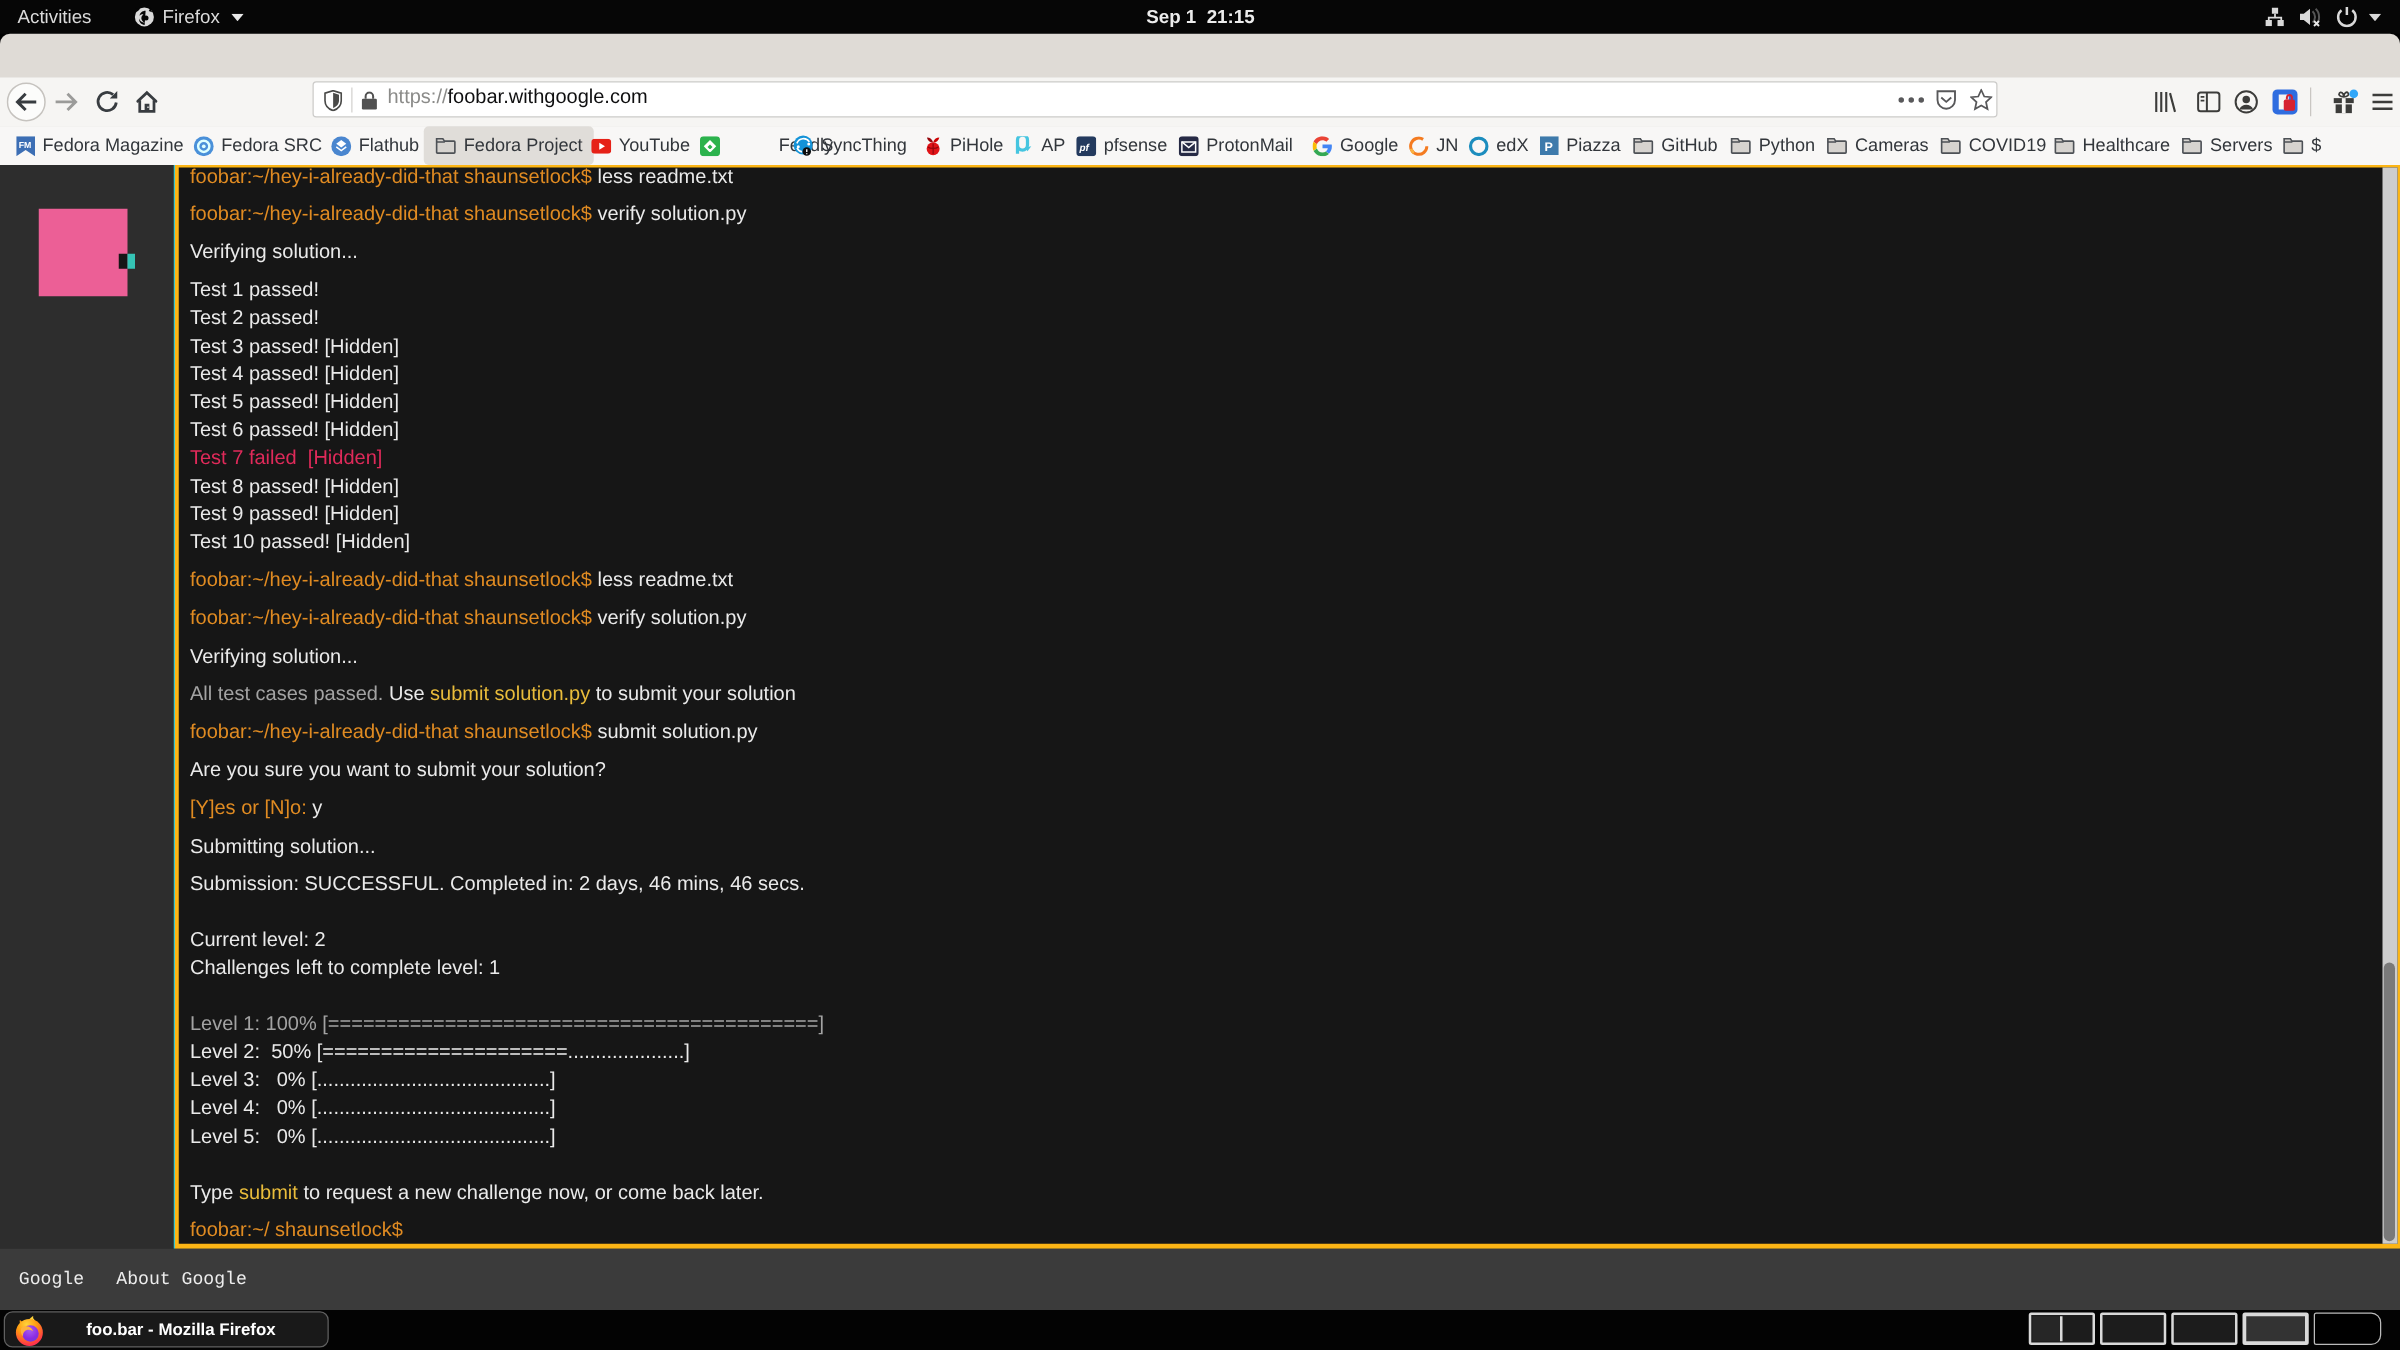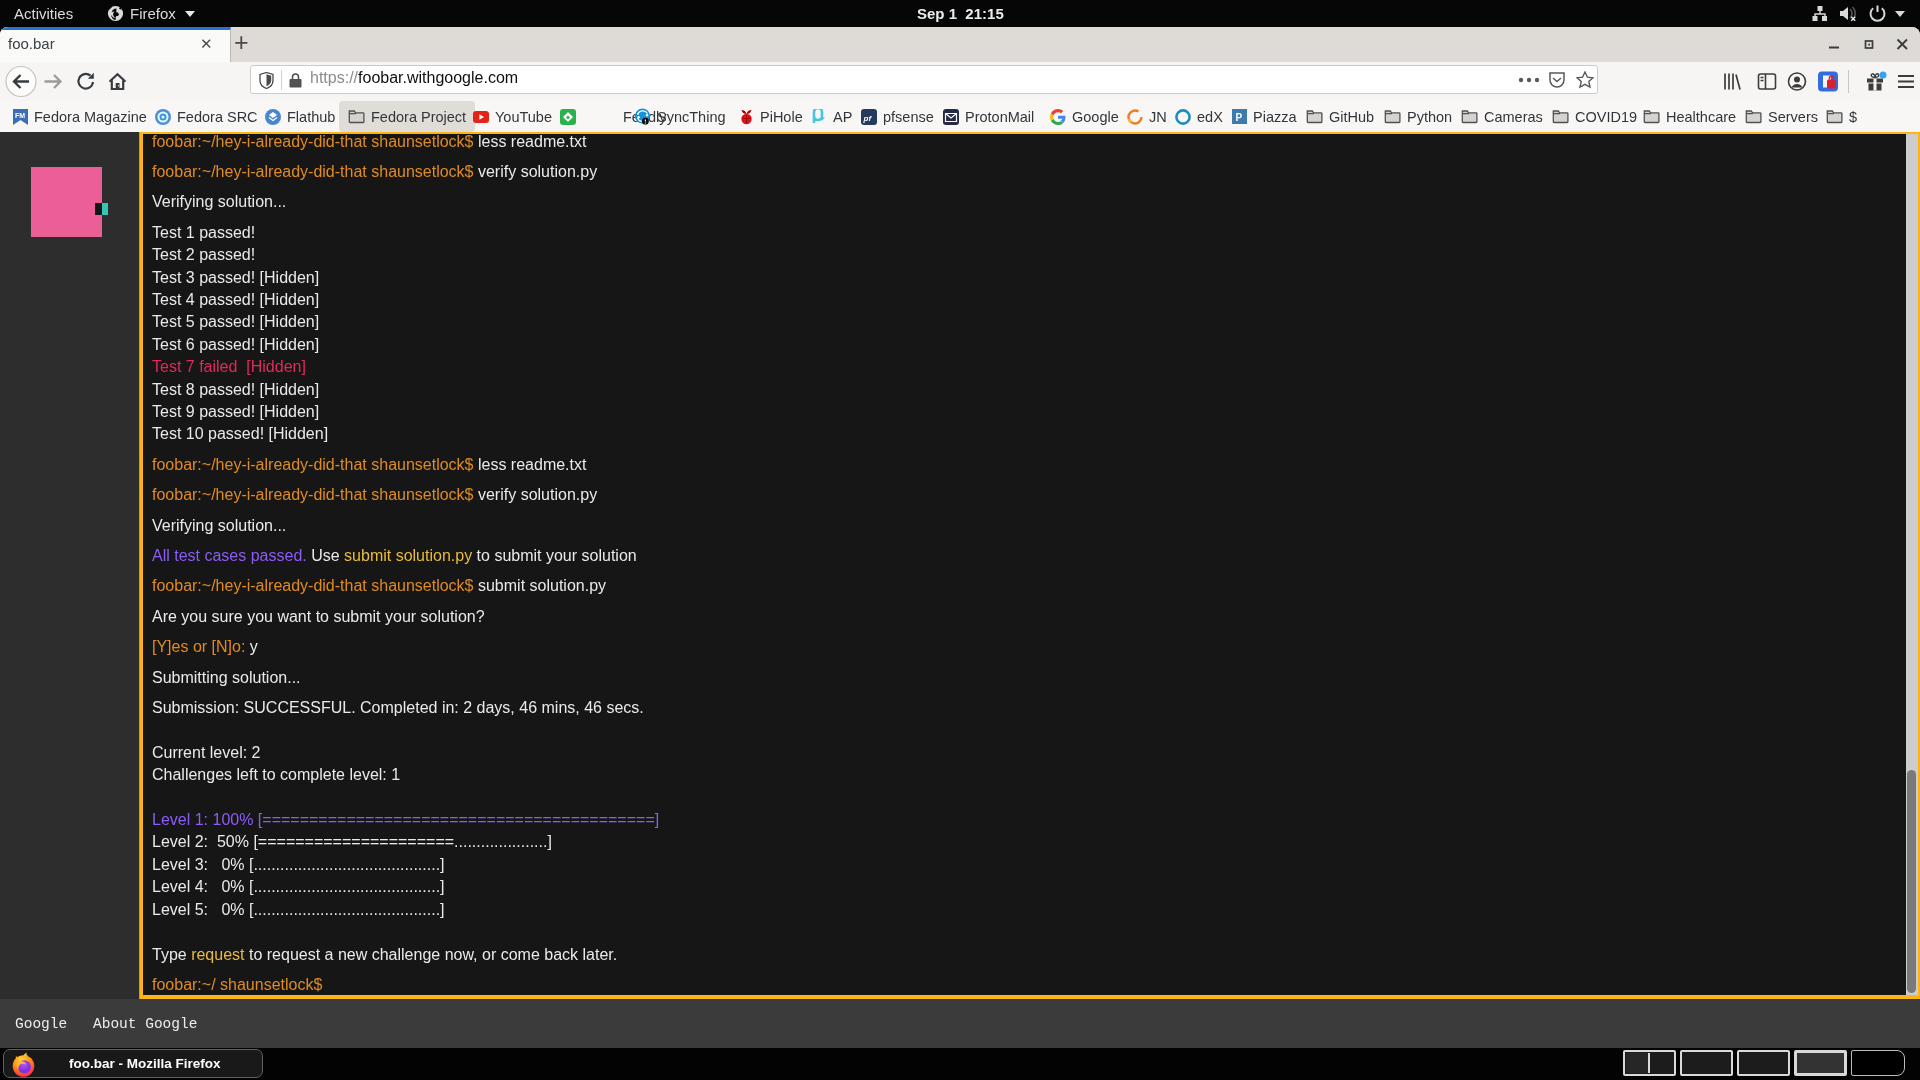--- a/index.html
+++ b/index.html
@@ -30,21 +30,21 @@
   #bmbar { position:absolute; left:0; top:74px; width:1920px; height:31px; background:#f8f7f6; font-size:14.5px; color:#32363b; }
   .bm { position:absolute; top:0; height:31px; display:flex; align-items:center; gap:6px; white-space:nowrap; }
 
   
   #page { position:absolute; left:0; top:105px; width:1920px; height:893px; background:#2d2d2d; overflow:hidden; }
   #term { position:absolute; left:140px; top:0px; width:1780px; height:867px; background:#161616;
           border-top:2px solid #fcb515; border-bottom:4px solid #fcb515; border-right:2px solid #fcb515;
           border-left:3px solid #fcb515; box-shadow:-1px 0 0 0 #3bc3cd; overflow:hidden; }
   #termtext { position:absolute; left:9px; top:-3.5px; font-family:Liberation Sans, sans-serif; font-size:16px; line-height:22.4px; color:#eaeaea; white-space:pre; }
   #termtext .blk { margin-bottom:8px; }
-  .o { color:#e08b22; } .g { color:#8b5cf6; } .y { color:#e9bc3b; } .r { color:#e02a5a; }
+  .o { color:#e08b22; } .g { color:#a3a3a3; } .y { color:#e9bc3b; } .r { color:#e02a5a; }
   #logo { position:absolute; left:31px; top:35px; width:71px; height:70px; background:#ec5f96; }
   #cursor-n { position:absolute; left:95px; top:71px; width:7px; height:12px; background:#161616; }
   #cursor-t { position:absolute; left:102px; top:71px; width:6px; height:12px; background:#35c4b5; }
   #sbtrack { position:absolute; left:1906px; top:2px; width:12px; height:861px; background:#cdcdcd; }
   #sbthumb { position:absolute; left:1px; top:636px; width:9px; height:223px; background:#7a7a7a; border-radius:5px; }
 
   
   #footer { position:absolute; left:0; top:972px; width:1920px; height:49px; background:#3b3b3b; color:#ededed; font-family:"Liberation Mono", monospace; font-size:14.5px; }
   #footer span { position:absolute; top:17px; }
 
@@ -87,38 +87,20 @@
       <path d="M4.2 3.2 a7 7 0 1 0 8.6 0" stroke="#d9d9d9" stroke-width="2" fill="none"></path>
       <line x1="8.5" y1="0.5" x2="8.5" y2="7" stroke="#d9d9d9" stroke-width="2"></line>
     </svg>
   <svg class="abs" style="left:1895px;top:11px;" width="10" height="6" viewBox="0 0 10 6">
       <path d="M0 0h10L5 6z" fill="#d9d9d9"></path>
     </svg>
 </div>
 
 <div id="win">
 
-  <div id="tabbar">
-    <div id="tab1">
-      <span class="title">foo.bar</span>
-      <span id="tabclose">✕</span>
-    </div>
-    <span id="newtab">+</span>
-
-    <svg class="abs" style="left:1826px;top:10px;" width="16" height="16" viewBox="0 0 16 16">
-        <rect x="3" y="9.5" width="10" height="2" fill="#383d42"></rect>
-      </svg>
-    <svg class="abs" style="left:1861px;top:10px;" width="16" height="16" viewBox="0 0 16 16">
-        <rect x="4.5" y="4" width="7" height="7" fill="none" stroke="#383d42" stroke-width="1.7"></rect>
-        <rect x="7.2" y="6.7" width="1.8" height="1.8" fill="#383d42"></rect>
-      </svg>
-    <svg class="abs" style="left:1894px;top:10px;" width="16" height="16" viewBox="0 0 16 16">
-        <path d="M3.5 2.5l9.5 9.5M13 2.5L3.5 12" stroke="#383d42" stroke-width="1.9"></path>
-      </svg>
-  </div>
 
   <div id="navbar">
     <svg class="navicon" style="left:5px;width:32px;" width="32" height="32" viewBox="0 0 32 32">
         <circle cx="16" cy="16" r="15" fill="#fcfcfb" stroke="#c6c3bf" stroke-width="1.2"></circle>
         <path d="M24 16H9.8M15.5 9.5 9 16l6.5 6.5" stroke="#383c40" stroke-width="2.4" fill="none"></path>
       </svg>
     <svg class="navicon" style="left:43px;width:21px;" width="21" height="21" viewBox="0 0 21 21">
         <path d="M1.5 10.5h16M11 4l6.5 6.5L11 17" stroke="#9b9b99" stroke-width="2.3" fill="none"></path>
       </svg>
     <svg class="navicon" style="left:76px;width:20px;" width="20" height="20" viewBox="0 0 20 20">
@@ -374,21 +356,21 @@
 
 Current level: 2
 Challenges left to complete level: 1
 
 </span><span class="g">Level 1: 100% [==========================================]</span><span>
 Level 2:  50% [=====================.....................]
 Level 3:   0% [..........................................]
 Level 4:   0% [..........................................]
 Level 5:   0% [..........................................]
 
-Type </span><span class="y">request</span><span> to request a new challenge now, or come back later.</span></div><div class="blk"><span class="o">foobar:~/ shaunsetlock$</span></div></div>
+Type </span><span class="y">submit</span><span> to request a new challenge now, or come back later.</span></div><div class="blk"><span class="o">foobar:~/ shaunsetlock$</span></div></div>
     </div>
     <div id="sbtrack">
         <div id="sbthumb"></div>
       </div>
   </div>
 
   <div id="footer">
     <span style="left:15px;">Google</span>
     <span style="left:93px;">About Google</span>
     <span style="left:221px;margin-top:43px;">Privacy &amp; Terms</span>

